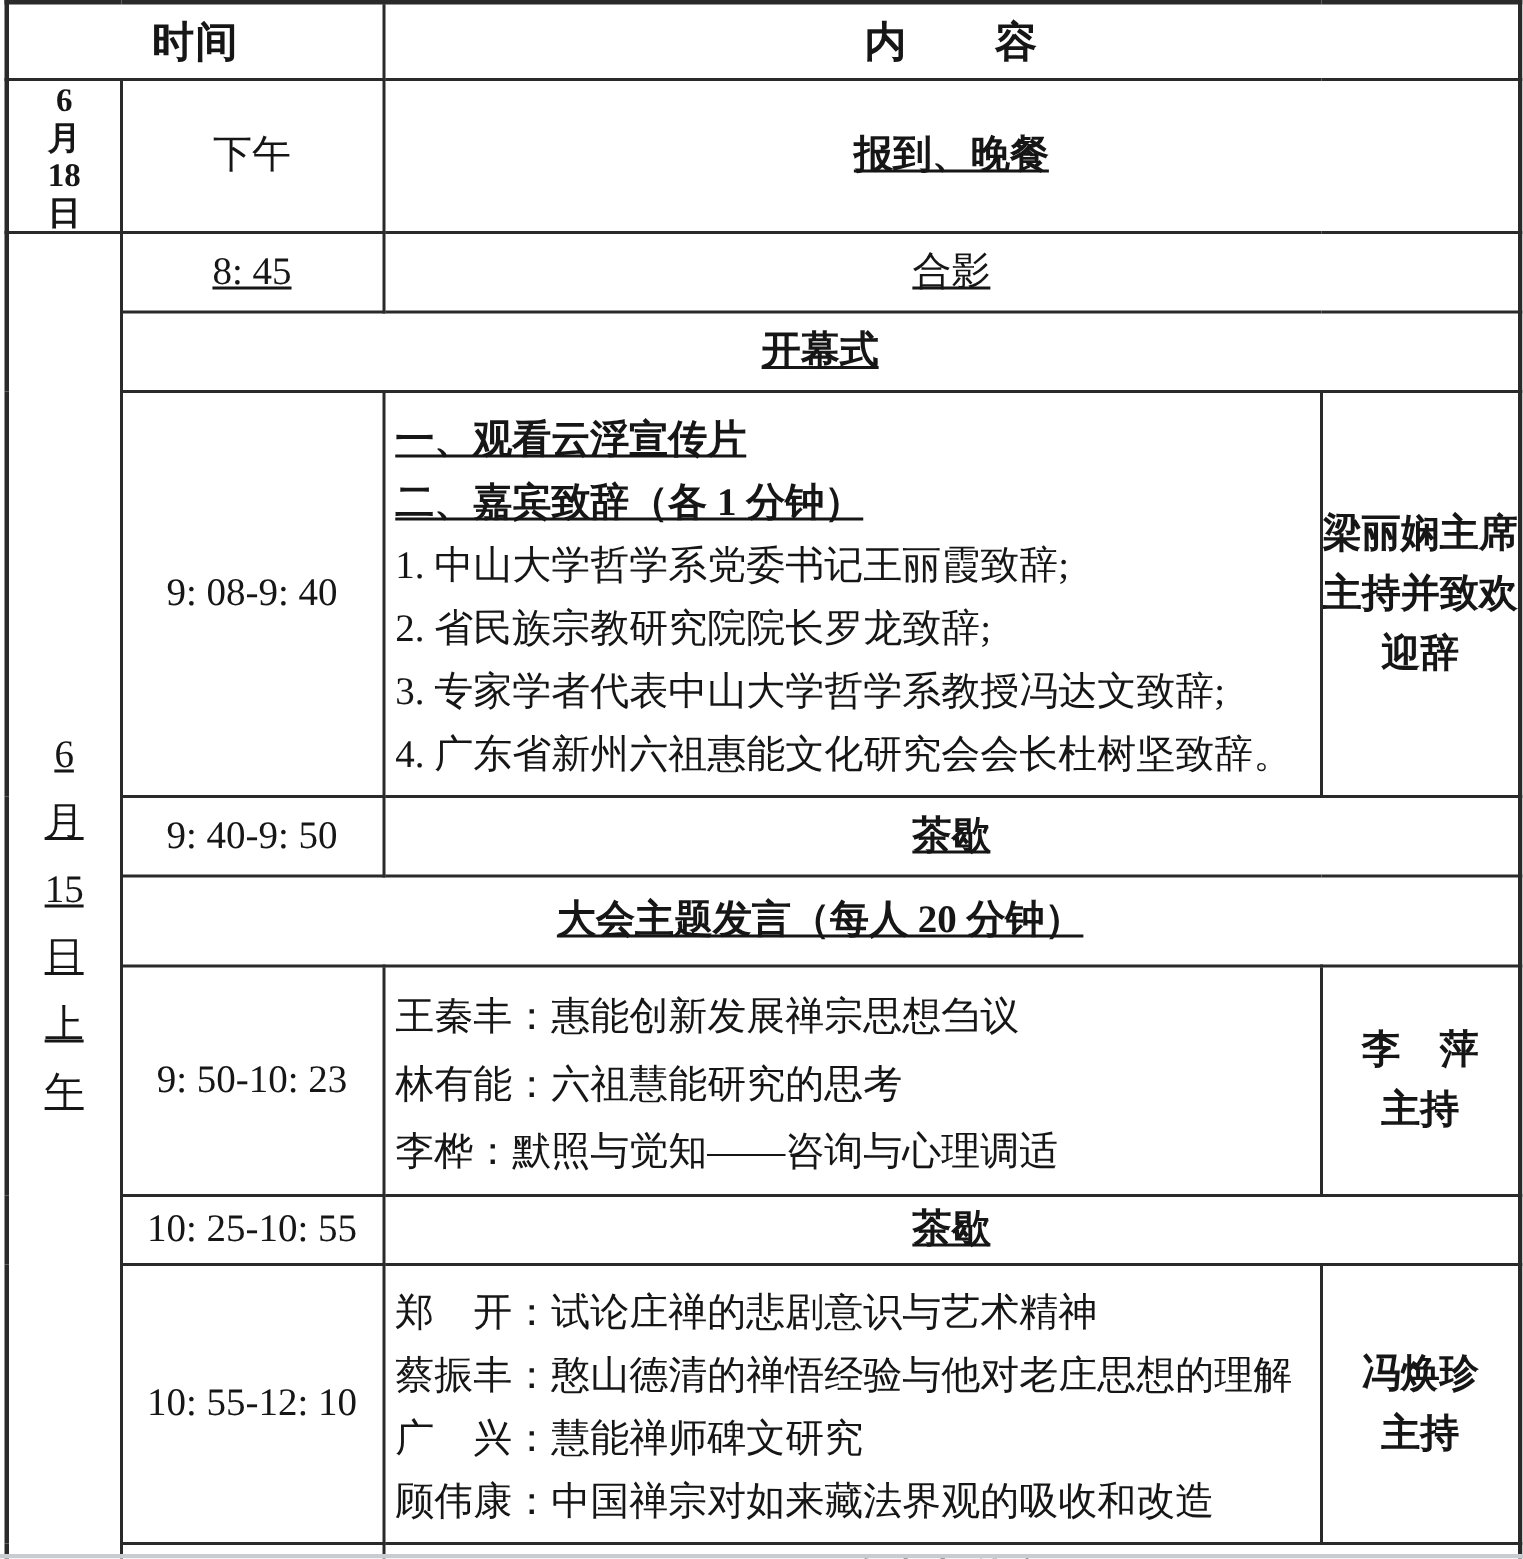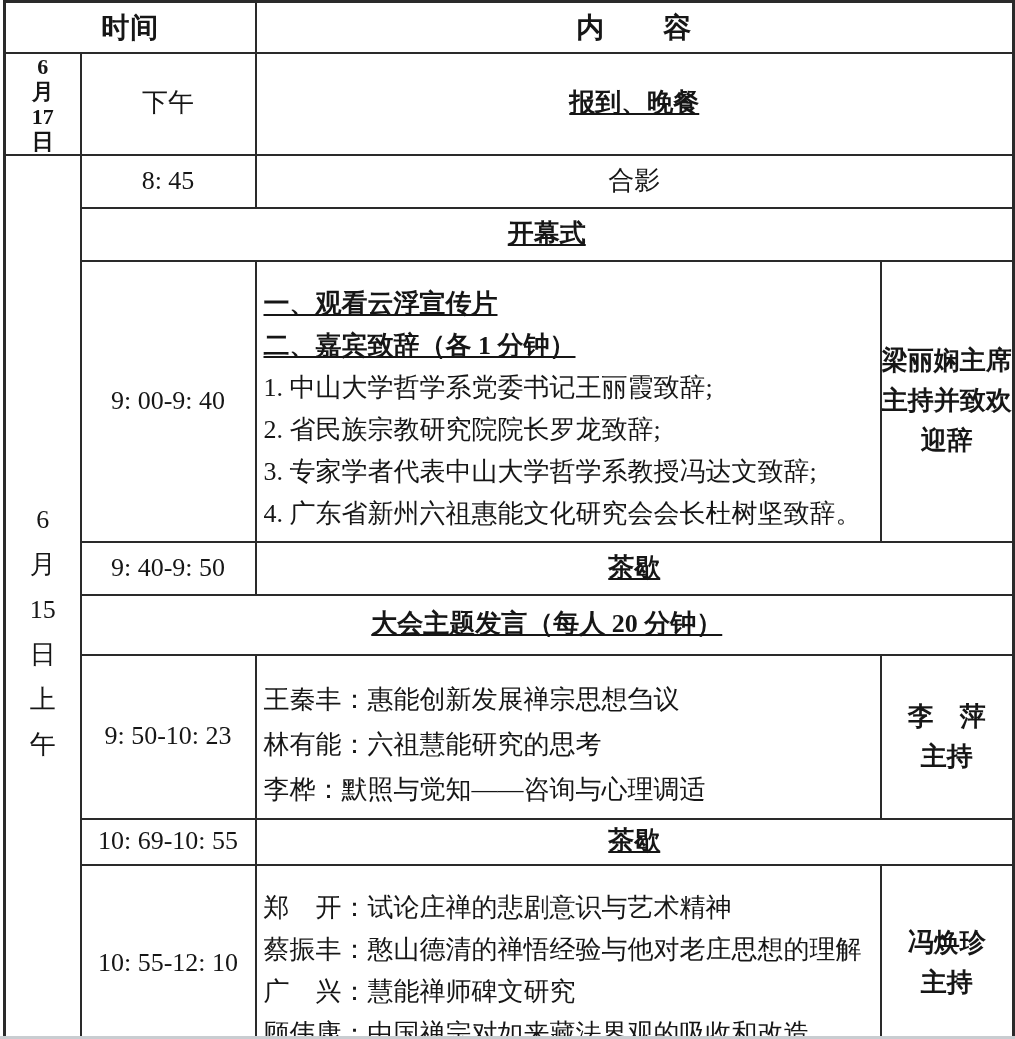--- a/index.html
+++ b/index.html
@@ -29,30 +29,30 @@
     font-weight:bold;font-size:28px;letter-spacing:1px;
   }
   .boldline{font-weight:bold;text-decoration:underline;}
   
   .vdate{display:flex;flex-direction:column;align-items:center;justify-content:center;height:100%;}
   .vdate14{font-weight:bold;font-size:22px;}
   .vdate14 .ch{line-height:25px;}
   .vdate15{font-size:26px;}
   .vdate15 .ch{line-height:45px;}
   
-  .lines{text-align:left;padding:21px 4px 6px 7px;}
+  .lines{text-align:left;padding:10px 4px 6px 7px;}
   .lines .ln{white-space:nowrap;}
   .lh42 .ln{line-height:42px;}
   .lh45 .ln{line-height:45px;}
   
   .host .ln{line-height:40px;font-weight:bold;}
   
   tr.r-head td{height:51px;}
   tr.r-d14 td{height:101px;}
-  tr.r-photo td{height:53px;}
+  tr.r-photo td{height:53px;text-decoration:underline;}
   tr.r-open td{height:53px;border-radius:17px;}
   tr.r-s1 td{height:256px;}
   tr.r-b1 td{height:53px;}
   tr.r-key td{height:60px;}
   tr.r-s2 td{height:137px;}
   tr.r-b2 td{height:46px;}
   tr.r-s3 td{height:170px;}
   tr.r-lunch td{height:48px;}
   
   .bottom-strip{position:absolute;left:0;bottom:0;width:1015px;height:3px;background:#c9cdd1;}
@@ -73,21 +73,21 @@
         <tr class="r-head">
       <td colspan="2" class="hd">时间</td>
       <td colspan="2" class="hd">内　　容</td>
     </tr>
 
     <tr class="r-d14">
       <td>
         <div class="vdate vdate14">
           <div class="ch">6</div>
           <div class="ch">月</div>
-          <div class="ch">17</div>
+          <div class="ch">18</div>
           <div class="ch">日</div>
         </div>
       </td>
       <td>下午</td>
       <td colspan="2" class="boldline">报到、晚餐</td>
     </tr>
 
     <tr class="r-photo">
       <td rowspan="9">
         <div class="vdate vdate15">
@@ -101,21 +101,21 @@
       </td>
       <td>8: 45</td>
       <td colspan="2">合影</td>
     </tr>
 
     <tr class="r-open">
       <td colspan="3" class="boldline">开幕式</td>
     </tr>
 
     <tr class="r-s1">
-      <td>9: 00-9: 40</td>
+      <td>9: 08-9: 40</td>
       <td>
         <div class="lines lh42">
           <div class="ln boldline">一、观看云浮宣传片</div>
           <div class="ln boldline">二、嘉宾致辞（各 1 分钟）</div>
           <div class="ln">1. 中山大学哲学系党委书记王丽霞致辞;</div>
           <div class="ln">2. 省民族宗教研究院院长罗龙致辞;</div>
           <div class="ln">3. 专家学者代表中山大学哲学系教授冯达文致辞;</div>
           <div class="ln">4. 广东省新州六祖惠能文化研究会会长杜树坚致辞。</div>
         </div>
       </td>
@@ -144,21 +144,21 @@
           <div class="ln">李桦：默照与觉知——咨询与心理调适</div>
         </div>
       </td>
       <td class="host">
         <div class="ln">李　萍</div>
         <div class="ln">主持</div>
       </td>
     </tr>
 
     <tr class="r-b2">
-      <td>10: 69-10: 55</td>
+      <td>10: 25-10: 55</td>
       <td colspan="2" class="boldline">茶歇</td>
     </tr>
 
     <tr class="r-s3">
       <td>10: 55-12: 10</td>
       <td>
         <div class="lines lh42">
           <div class="ln">郑　开：试论庄禅的悲剧意识与艺术精神</div>
           <div class="ln">蔡振丰：憨山德清的禅悟经验与他对老庄思想的理解</div>
           <div class="ln">广　兴：慧能禅师碑文研究</div>

